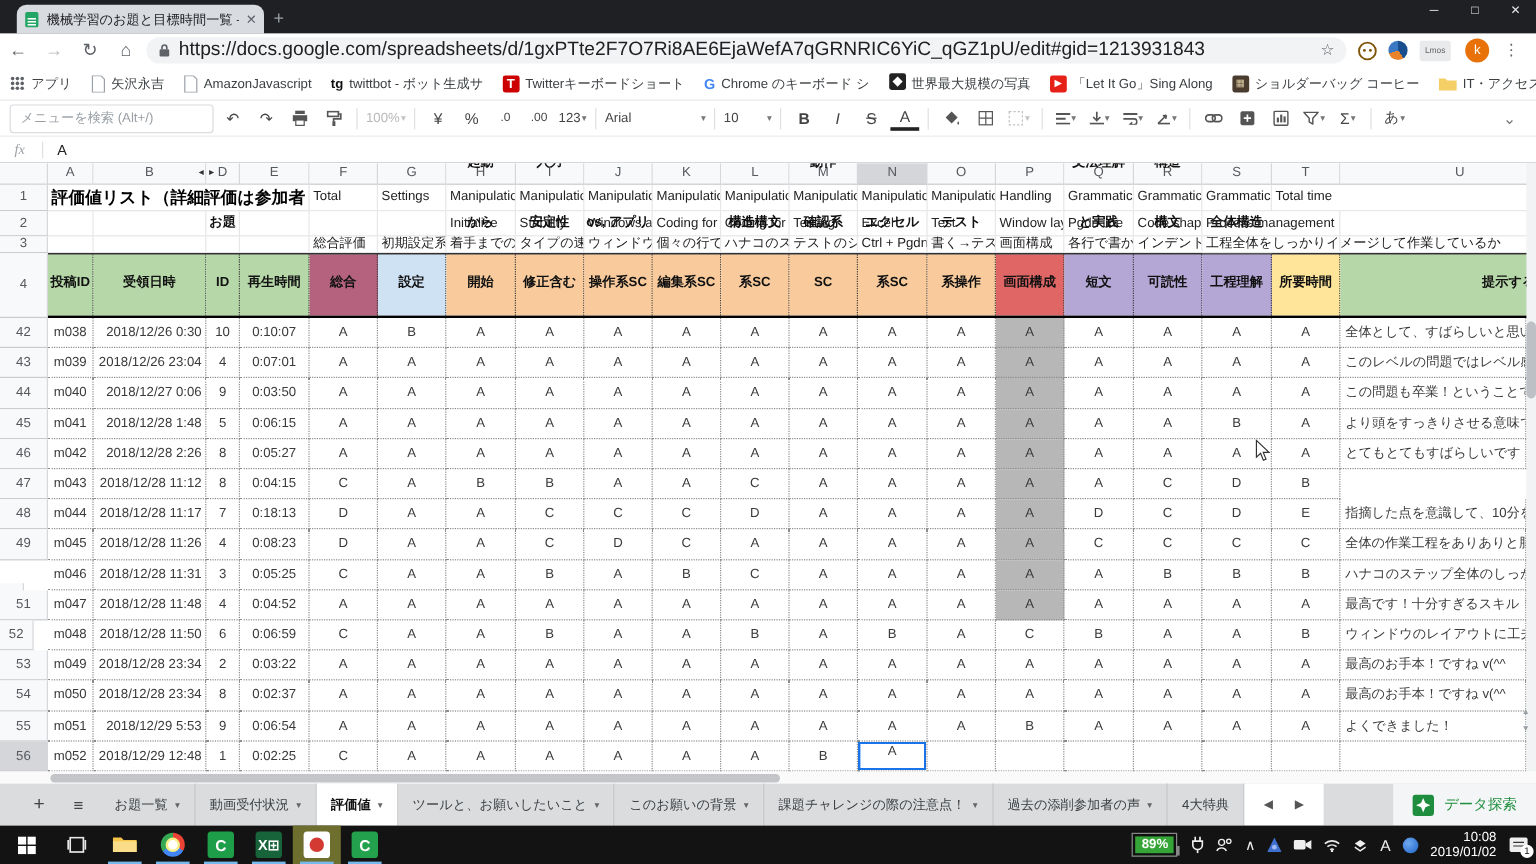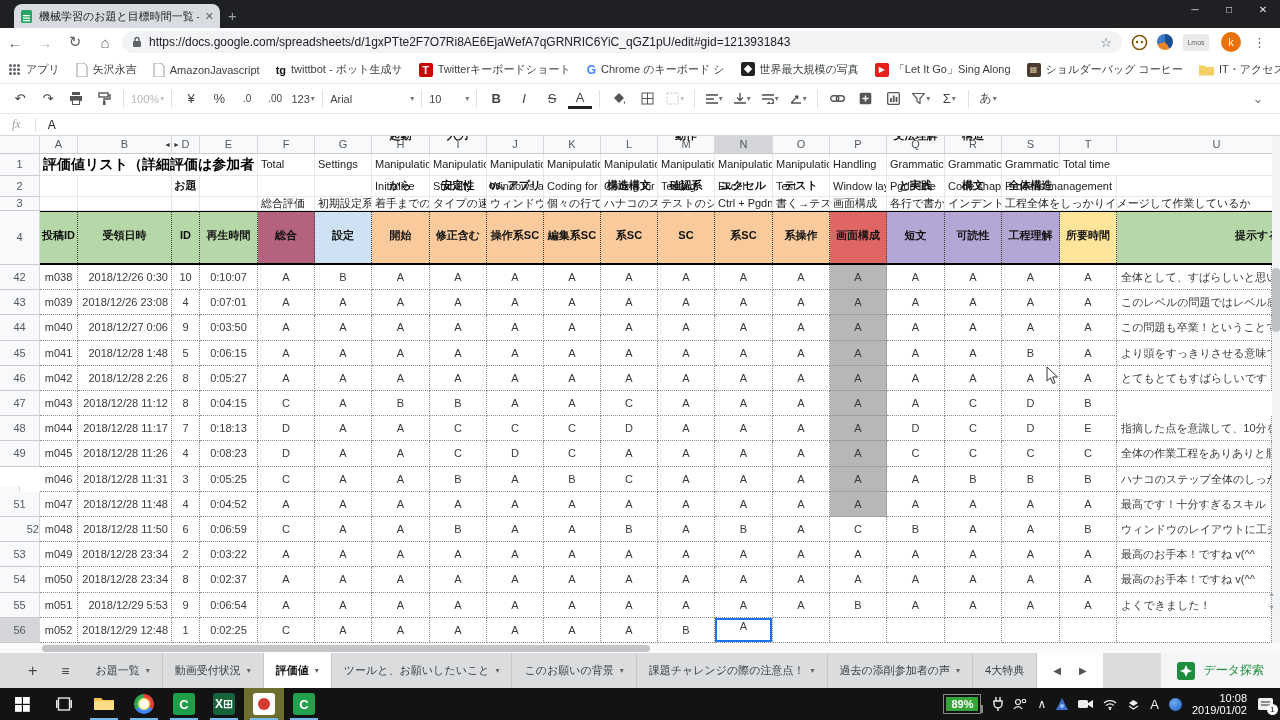--- a/index.html
+++ b/index.html
@@ -11,21 +11,21 @@
   #tab{left:14px;top:4px;width:206px;height:24px;background:#d8dbe0;border-radius:8px 8px 0 0;
        display:flex;align-items:center;padding:0 6px;gap:6px;}
   #tab .t{font-size:11px;color:#202124;white-space:nowrap;overflow:hidden;flex:1;}
   #tab .x{color:#5f6368;font-size:11px;}
   #newtab{left:228px;top:7px;color:#9aa0a6;font-size:15px;}
   .winbtn{top:0;height:20px;width:34px;color:#e8eaed;font-size:10px;text-align:center;line-height:20px;}
   #addr{left:0;top:28px;width:1280px;height:28px;background:#fff;display:flex;align-items:center;}
   .navic{color:#5f6368;font-size:15px;width:30px;text-align:center;}
   #urlpill{height:22px;flex:0 0 980px;background:#f1f3f4;border-radius:11px;display:flex;align-items:center;
            padding:0 10px;gap:7px;margin-left:2px;}
-  #url{font-size:12px;color:#202124;white-space:nowrap;overflow:hidden;flex:1;}
+  #url{font-size:16px;color:#202124;white-space:nowrap;overflow:hidden;flex:1;}
   .ext{width:17px;height:17px;margin-left:9px;}
   #avatar{width:20px;height:20px;border-radius:50%;background:#e8710a;color:#fff;font-size:11px;
           text-align:center;line-height:20px;margin-left:12px;}
   #bmbar{left:0;top:56px;width:1280px;height:28px;background:#fff;border-bottom:1px solid #e3e5e8;
          display:flex;align-items:center;padding-left:8px;}
   .bm{display:flex;align-items:center;gap:5px;margin-right:16px;white-space:nowrap;}
   .bm span{font-size:11px;color:#3c4043;}
   .fav{width:14px;height:14px;display:inline-block;border-radius:2px;font-size:9px;line-height:14px;text-align:center;}
   
   #ssbar{left:0;top:84px;width:1280px;height:30px;background:#fff;border-bottom:1px solid #e8e8e8;
@@ -195,20 +195,21 @@
         <span>
           <svg width="15" height="12">
             <path d="M0 1.5 h5.5 l1.5 1.5 h8 v8.5 h-15 Z" fill="#f3cf66"></path>
           </svg>
         </span>
         <span>IT・アクセス解析等</span>
       </span>
     </div>
 
   <div class="abs" id="ssbar">
+    <input id="menusearch" placeholder="メニューを検索 (Alt+/)" style="">
     <span class="ti">↶</span>
     <span class="ti">↷</span>
     <span class="ti">
         <svg width="14" height="13">
           <rect x="3" y="0" width="8" height="3" fill="#555"></rect>
           <rect x="1" y="4" width="12" height="5" fill="#555"></rect>
           <rect x="3.5" y="8" width="7" height="4.5" fill="#fff" stroke="#555"></rect>
         </svg>
       </span>
     <span class="ti">
@@ -482,21 +483,21 @@
       <div class="c d" style="left: 715px; top: 129px; width: 58px; height: 25.2px; line-height: 24.2px;">A</div>
       <div class="c d" style="left: 773px; top: 129px; width: 57px; height: 25.2px; line-height: 24.2px;">A</div>
       <div class="c d" style="left: 830px; top: 129px; width: 57px; height: 25.2px; line-height: 24.2px; background: rgb(183, 183, 183);">A</div>
       <div class="c d" style="left: 887px; top: 129px; width: 58px; height: 25.2px; line-height: 24.2px;">A</div>
       <div class="c d" style="left: 945px; top: 129px; width: 57px; height: 25.2px; line-height: 24.2px;">A</div>
       <div class="c d" style="left: 1002px; top: 129px; width: 58px; height: 25.2px; line-height: 24.2px;">A</div>
       <div class="c d" style="left: 1060px; top: 129px; width: 57px; height: 25.2px; line-height: 24.2px;">A</div>
       <div class="c d cm" style="left: 1117px; top: 129px; width: 155px; height: 25.2px; line-height: 24.2px;">全体として、すばらしいと思い</div>
       <div class="c rownum" style="left: 0px; top: 154.2px; width: 40px; height: 25.2px; line-height: 24.2px;">43</div>
       <div class="c d" style="left: 40px; top: 154.2px; width: 38px; height: 25.2px; line-height: 24.2px;">m039</div>
-      <div class="c d" style="left: 78px; top: 154.2px; width: 94px; height: 25.2px; line-height: 24.2px; text-align: right; padding-right: 3px;">2018/12/26 23:08</div>
+      <div class="c d" style="left: 78px; top: 154.2px; width: 94px; height: 25.2px; line-height: 24.2px; text-align: right; padding-right: 3px;">2018/12/26 23:04</div>
       <div class="c d" style="left: 172px; top: 154.2px; width: 28px; height: 25.2px; line-height: 24.2px;">4</div>
       <div class="c d" style="left: 200px; top: 154.2px; width: 58px; height: 25.2px; line-height: 24.2px;">0:07:01</div>
       <div class="c d" style="left: 258px; top: 154.2px; width: 57px; height: 25.2px; line-height: 24.2px;">A</div>
       <div class="c d" style="left: 315px; top: 154.2px; width: 57px; height: 25.2px; line-height: 24.2px;">A</div>
       <div class="c d" style="left: 372px; top: 154.2px; width: 58px; height: 25.2px; line-height: 24.2px;">A</div>
       <div class="c d" style="left: 430px; top: 154.2px; width: 57px; height: 25.2px; line-height: 24.2px;">A</div>
       <div class="c d" style="left: 487px; top: 154.2px; width: 57px; height: 25.2px; line-height: 24.2px;">A</div>
       <div class="c d" style="left: 544px; top: 154.2px; width: 57px; height: 25.2px; line-height: 24.2px;">A</div>
       <div class="c d" style="left: 601px; top: 154.2px; width: 57px; height: 25.2px; line-height: 24.2px;">A</div>
       <div class="c d" style="left: 658px; top: 154.2px; width: 57px; height: 25.2px; line-height: 24.2px;">A</div>
@@ -668,21 +669,21 @@
       <div class="c d" style="left: 601px; top: 355.8px; width: 57px; height: 25.2px; line-height: 24.2px;">A</div>
       <div class="c d" style="left: 658px; top: 355.8px; width: 57px; height: 25.2px; line-height: 24.2px;">A</div>
       <div class="c d" style="left: 715px; top: 355.8px; width: 58px; height: 25.2px; line-height: 24.2px;">A</div>
       <div class="c d" style="left: 773px; top: 355.8px; width: 57px; height: 25.2px; line-height: 24.2px;">A</div>
       <div class="c d" style="left: 830px; top: 355.8px; width: 57px; height: 25.2px; line-height: 24.2px; background: rgb(183, 183, 183);">A</div>
       <div class="c d" style="left: 887px; top: 355.8px; width: 58px; height: 25.2px; line-height: 24.2px;">A</div>
       <div class="c d" style="left: 945px; top: 355.8px; width: 57px; height: 25.2px; line-height: 24.2px;">A</div>
       <div class="c d" style="left: 1002px; top: 355.8px; width: 58px; height: 25.2px; line-height: 24.2px;">A</div>
       <div class="c d" style="left: 1060px; top: 355.8px; width: 57px; height: 25.2px; line-height: 24.2px;">A</div>
       <div class="c d cm" style="left: 1117px; top: 355.8px; width: 155px; height: 25.2px; line-height: 24.2px;">最高です！十分すぎるスキル！</div>
-      <div class="c rownum" style="left: 0px; top: 381px; width: 40px; height: 25.2px; line-height: 24.2px; text-align: right;">52</div>
+      <div class="c rownum" style="left: 0px; top: 381px; width: 28px; height: 25.2px; line-height: 24.2px;">52</div>
       <div class="c d" style="left: 40px; top: 381px; width: 38px; height: 25.2px; line-height: 24.2px;">m048</div>
       <div class="c d" style="left: 78px; top: 381px; width: 94px; height: 25.2px; line-height: 24.2px; text-align: right; padding-right: 3px;">2018/12/28 11:50</div>
       <div class="c d" style="left: 172px; top: 381px; width: 28px; height: 25.2px; line-height: 24.2px;">6</div>
       <div class="c d" style="left: 200px; top: 381px; width: 58px; height: 25.2px; line-height: 24.2px;">0:06:59</div>
       <div class="c d" style="left: 258px; top: 381px; width: 57px; height: 25.2px; line-height: 24.2px;">C</div>
       <div class="c d" style="left: 315px; top: 381px; width: 57px; height: 25.2px; line-height: 24.2px;">A</div>
       <div class="c d" style="left: 372px; top: 381px; width: 58px; height: 25.2px; line-height: 24.2px;">A</div>
       <div class="c d" style="left: 430px; top: 381px; width: 57px; height: 25.2px; line-height: 24.2px;">B</div>
       <div class="c d" style="left: 487px; top: 381px; width: 57px; height: 25.2px; line-height: 24.2px;">A</div>
       <div class="c d" style="left: 544px; top: 381px; width: 57px; height: 25.2px; line-height: 24.2px;">A</div>

